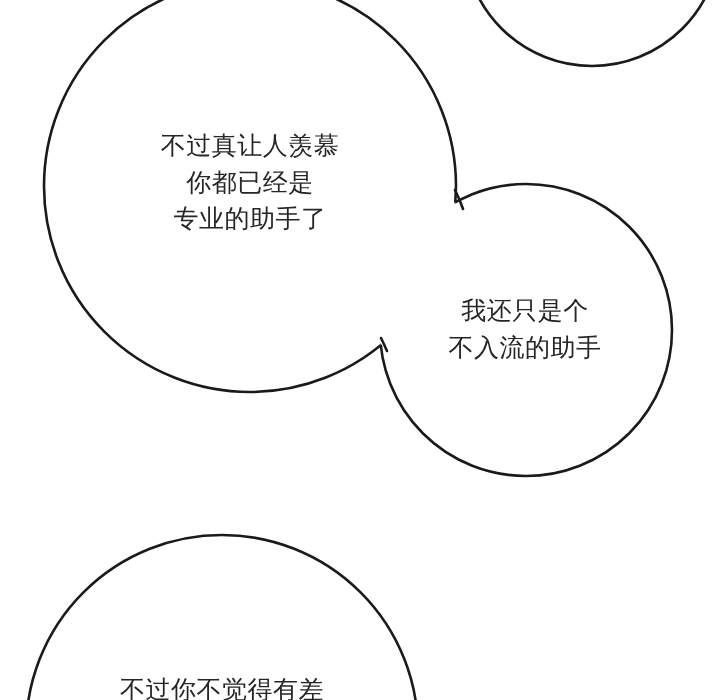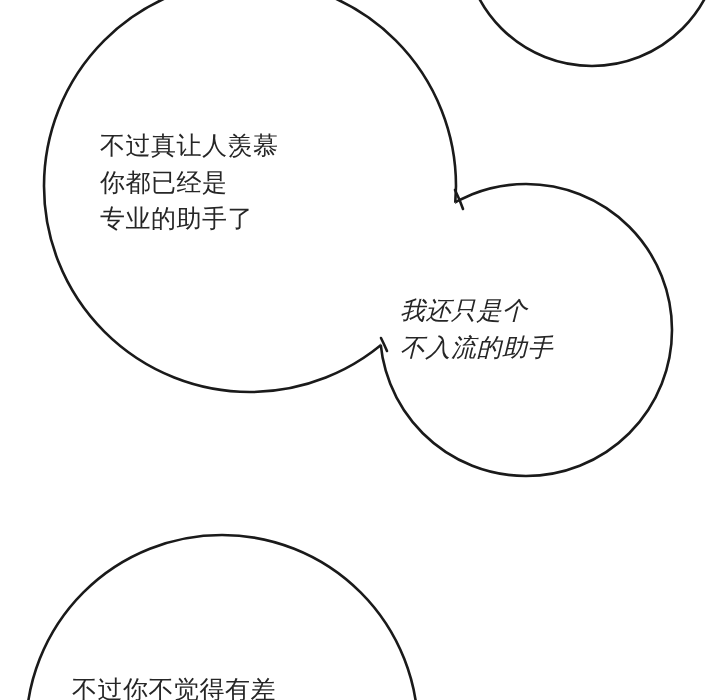--- a/index.html
+++ b/index.html
@@ -23,38 +23,38 @@
   }
   #bubble-layer {
     position: absolute;
     top: 0;
     left: 0;
     width: 720px;
     height: 700px;
   }
   .bubble-text {
     position: absolute;
+    text-align: center;
     color: #262626;
     font-family: "DejaVu Sans", "Liberation Sans", sans-serif;
     font-size: 25px;
     line-height: 1.46;
     letter-spacing: 0.5px;
     white-space: pre;
     user-select: none;
   }
   #bubble1-text {
     left: 100px;
     top: 128px;
     width: 300px;
   }
   #bubble2-text {
     left: 400px;
     top: 293px;
     width: 250px;
-    font-style: italic;
   }
   #bubble4-text {
     left: 72px;
     top: 672px;
     width: 300px;
   }
 </style>
 </head>
 <body>
 

